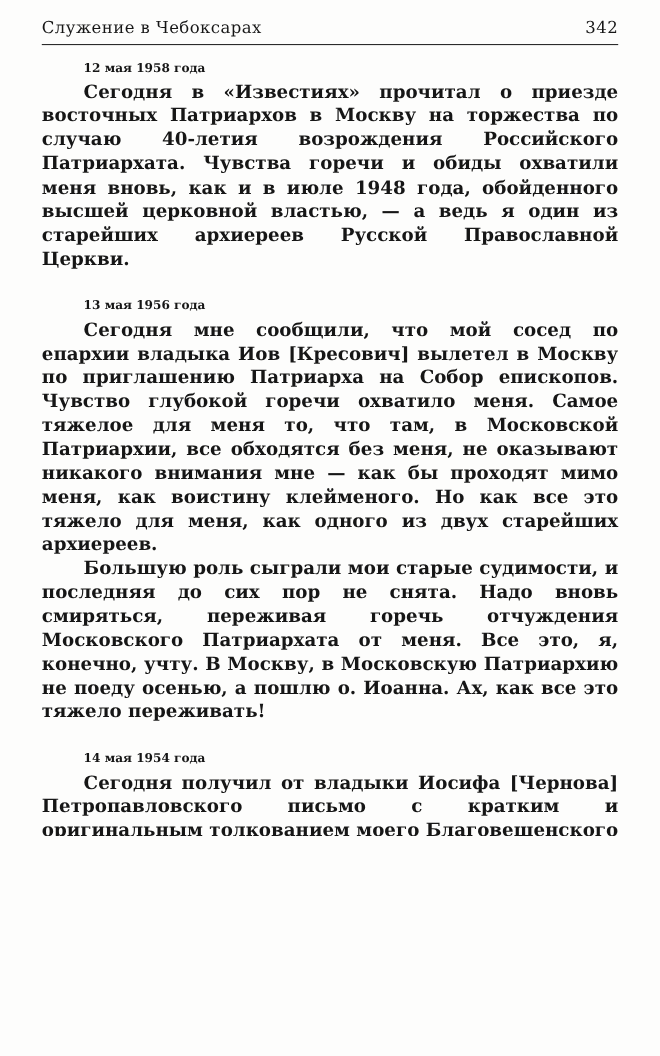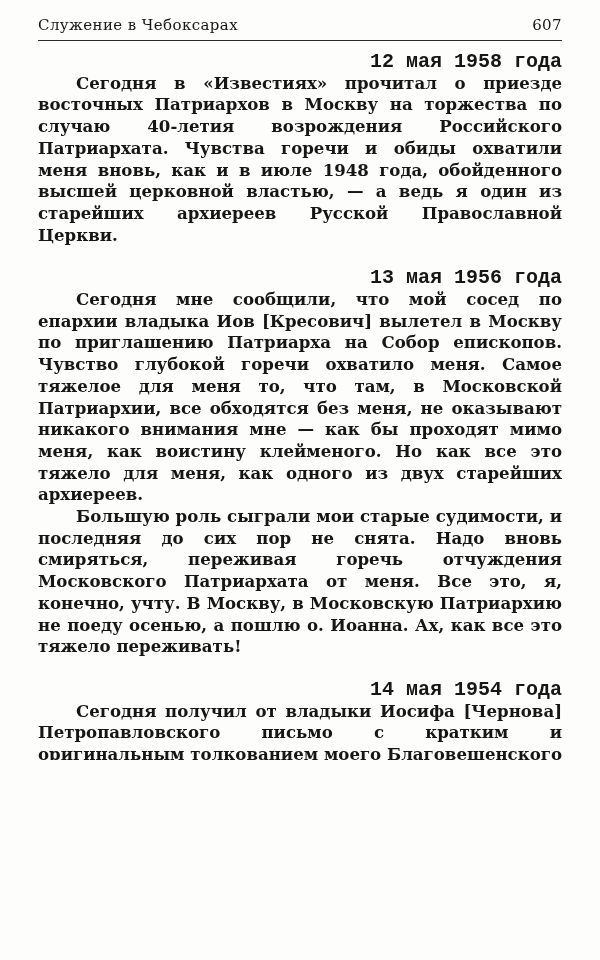--- a/index.html
+++ b/index.html
@@ -33,46 +33,45 @@
   .running-header .pagenum {
     font-weight: normal;
   }
   .content {
     font-size: 16.6px;
     line-height: 21.7px;
     font-weight: bold;
     text-align: justify;
   }
   .content .date {
-    font-size: 20px;
+    font-size: 11px;
     font-weight: bold;
     margin: 21px 0 0 0;
     text-indent: 38px;
-    text-align: right;
-    font-family: Liberation Mono, monospace;
+    text-align: left;
   }
   .content .entry:first-child .date {
     margin-top: 6px;
   }
   .content p {
     margin: 0;
     text-indent: 38px;
     hyphens: manual;
     -webkit-hyphens: manual;
   }
   .content i {
   }
 </style>
 </head>
 <body>
 
 <div class="page">
   <div class="running-header">
     <span class="title">Служение в Чебоксарах</span>
-    <span class="pagenum">607</span>
+    <span class="pagenum">342</span>
   </div>
   <div class="content" id="content">
       <section class="entry">
         <h2 class="date">12 мая 1958 года</h2>
         <p>Сегодня в «Известиях» прочитал о приезде восточных Патриархов в Москву на торжества по случаю 40-летия возрождения Российского Патриархата. Чувства горечи и обиды охватили меня вновь, как и в июле 1948 года, обойденного высшей церковной властью, — а ведь я один из старейших архиереев Русской Православной Церкви.</p>
       </section>
       <section class="entry">
         <h2 class="date">13 мая 1956 года</h2>
         <p>Сегодня мне сообщили, что мой сосед по епархии вла­дыка Иов [Кресович] вылетел в Москву по приглашению Патриарха на Собор епископов. Чувство глубокой горечи охватило меня. Самое тяжелое для меня то, что там, в Мос­ковской Патриархии, все обходятся без меня, не оказыва­ют никакого внимания мне — как бы проходят мимо меня, как воистину клейменого. Но как все это тяжело для меня, как одного из двух старейших архиереев.</p>
         <p>Большую роль сыграли мои старые судимости, и по­следняя до сих пор не снята. Надо вновь смиряться, пе­реживая горечь отчуждения Московского Патриархата от меня. Все это, я, конечно, учту. В Москву, в Московскую Патриархию не поеду осенью, а пошлю о. Иоанна. Ах, как все это тяжело переживать!</p>

